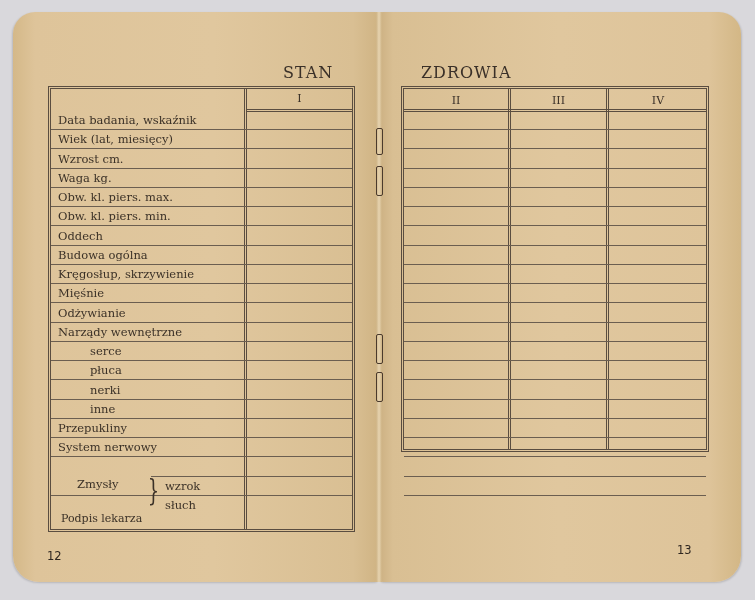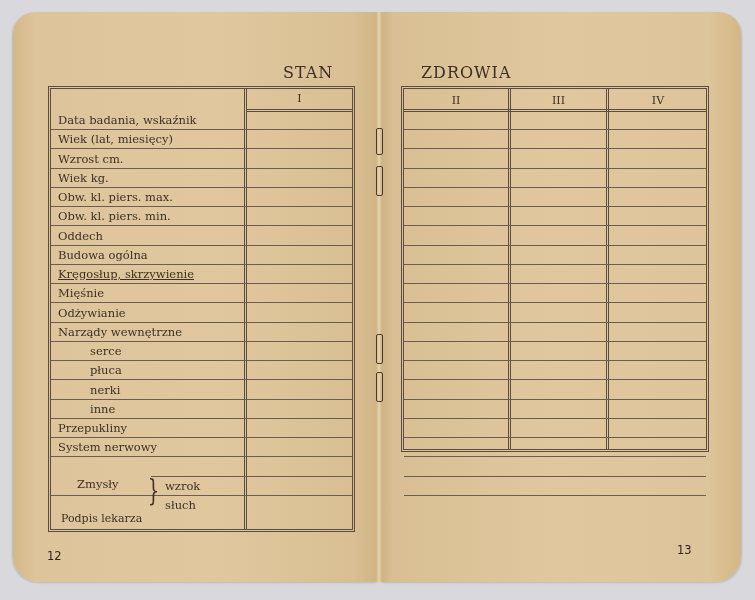--- a/index.html
+++ b/index.html
@@ -91,26 +91,26 @@
     <div class="hline" style="top: 348px; left: 0px; right: 0px;"></div>
     <div class="hline" style="top: 367.25px; left: 0px; right: 0px;"></div>
     <div class="hline" style="top: 386.5px; left: 0px; right: 0px;"></div>
     <div class="hline" style="top: 405.75px; left: 0px; right: 0px;"></div>
   </div>
 
 <div id="labels">
     <div class="lbl" style="left: 58px; top: 113px;">Data badania, wskaźnik</div>
     <div class="lbl" style="left: 58px; top: 132.25px;">Wiek (lat, miesięcy)</div>
     <div class="lbl" style="left: 58px; top: 151.5px;">Wzrost cm.</div>
-    <div class="lbl" style="left: 58px; top: 170.75px;">Wiek kg.</div>
+    <div class="lbl" style="left: 58px; top: 170.75px;">Waga kg.</div>
     <div class="lbl" style="left: 58px; top: 190px;">Obw. kl. piers. max.</div>
     <div class="lbl" style="left: 58px; top: 209.25px;">Obw. kl. piers. min.</div>
     <div class="lbl" style="left: 58px; top: 228.5px;">Oddech</div>
     <div class="lbl" style="left: 58px; top: 247.75px;">Budowa ogólna</div>
-    <div class="lbl" style="left: 58px; top: 267px; text-decoration: underline;">Kręgosłup, skrzywienie</div>
+    <div class="lbl" style="left: 58px; top: 267px;">Kręgosłup, skrzywienie</div>
     <div class="lbl" style="left: 58px; top: 286.25px;">Mięśnie</div>
     <div class="lbl" style="left: 58px; top: 305.5px;">Odżywianie</div>
     <div class="lbl" style="left: 58px; top: 324.75px;">Narządy wewnętrzne</div>
     <div class="lbl" style="left: 90px; top: 344px;">serce</div>
     <div class="lbl" style="left: 90px; top: 363.25px;">płuca</div>
     <div class="lbl" style="left: 90px; top: 382.5px;">nerki</div>
     <div class="lbl" style="left: 90px; top: 401.75px;">inne</div>
     <div class="lbl" style="left: 58px; top: 421px;">Przepukliny</div>
     <div class="lbl" style="left: 58px; top: 440.25px;">System nerwowy</div>
     <div class="lbl" style="left: 77px; top: 476.5px; text-align: right;">Zmysły</div>

